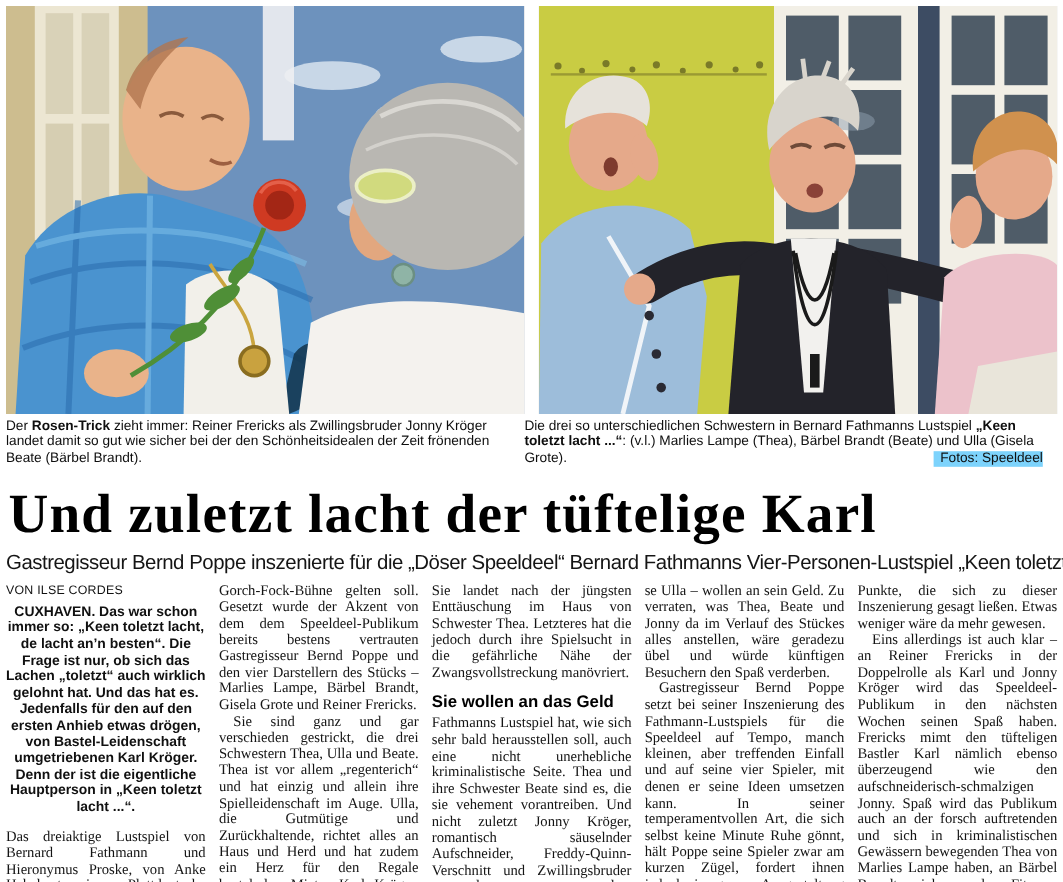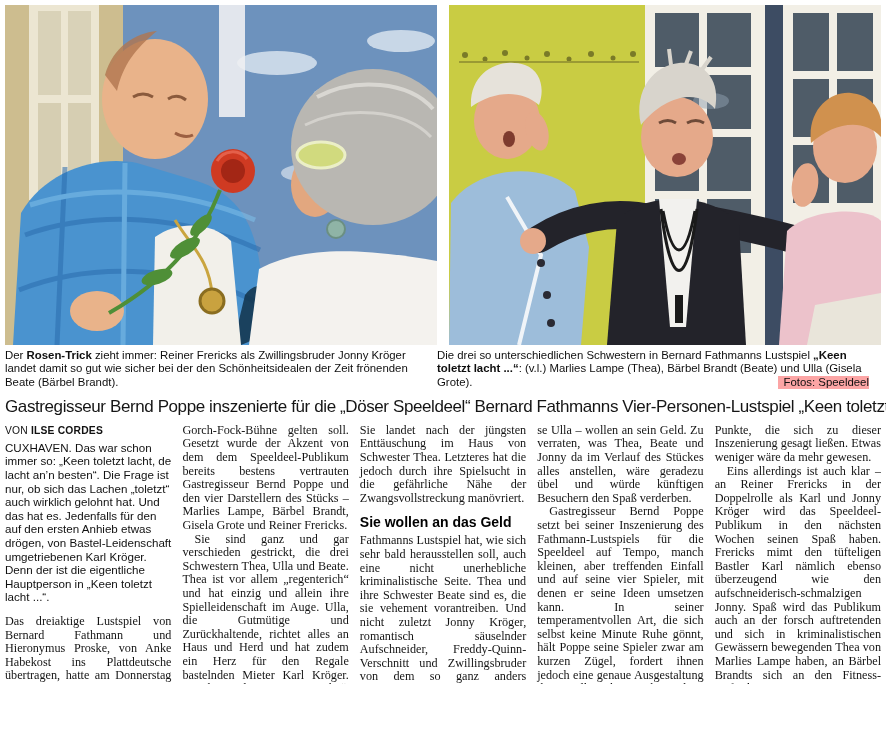--- a/index.html
+++ b/index.html
@@ -4,28 +4,28 @@
 <style>
   html,body{margin:0;padding:0;background:#ffffff;}
   body{width:886px;height:735px;overflow:hidden;font-family:"Liberation Sans",sans-serif;color:#111;}
   .page{padding:5px;}
   .photo-row{display:flex;gap:12px;}
   .photo{width:432px;height:340px;overflow:hidden;background:#dadada;}
   .photo svg{display:block;width:100%;height:100%;}
   .caption-row{display:flex;margin-top:4px;}
   .caption{width:432px;font-size:11.4px;line-height:13.3px;color:#0e0e0e;position:relative;}
   .cap-bold{font-weight:bold;}
-  .credit{position:absolute;right:0;bottom:0;background:#fca5a5;padding-left:6px;}
+  .credit{position:absolute;right:0;bottom:0;background:#7dd3fc;padding-left:6px;}
   h1.headline{font-family:"Liberation Serif",serif;font-weight:bold;font-size:46px;line-height:46px;letter-spacing:1px;color:#000;margin:16px 0 0 2px;white-space:nowrap;}
   .subheadline{font-size:17px;line-height:20px;letter-spacing:-0.4px;margin-top:8px;color:#151515;white-space:nowrap;}
   .article{display:flex;gap:11px;margin-top:7px;height:260px;overflow:hidden;}
   .col{flex:1 1 0;min-width:0;}
   .byline{font-size:10.3px;letter-spacing:0.2px;margin:1px 0 5px;}
-  .byline-author{font-weight:bold;}
-  .lead{font-size:11.6px;line-height:13.6px;font-weight:normal;margin:0 0 11px;color:#101010;}
+  .byline-author{font-weight:normal;}
+  .lead{font-size:11.6px;line-height:13.6px;font-weight:bold;margin:0 0 11px;color:#101010;text-align:center;}
   .serif,.serif-indent{font-family:"Liberation Serif",serif;font-size:12.2px;line-height:13.6px;text-align:justify;margin:0;color:#141414;}
   .serif-indent{text-indent:12px;}
   h3.subhead{font-size:14px;font-weight:bold;margin:9px 0 4px;color:#000;font-family:"Liberation Sans",sans-serif;}
 </style>
 </head>
 <body>
 
 <div class="page">
 
   <div class="photo-row">
@@ -164,20 +164,21 @@
         </g>
       </svg>
     </div>
   </div>
 
   <div class="caption-row">
     <div class="caption"><span>Der </span><span class="cap-bold">Rosen-Trick</span><span> zieht immer: Reiner Frericks als Zwillingsbruder Jonny Kröger landet damit so gut wie sicher bei der den Schönheitsidealen der Zeit frönenden Beate (Bärbel Brandt).</span></div>
     <div class="caption"><span>Die drei so unterschiedlichen Schwestern in Bernard Fathmanns Lustspiel </span><span class="cap-bold">„Keen toletzt lacht ...“</span><span>: (v.l.) Marlies Lampe (Thea), Bärbel Brandt (Beate) und Ulla (Gisela Grote).</span><span class="credit">Fotos: Speeldeel</span></div>
   </div>
 
+  <h1 class="headline">Und zuletzt lacht der tüftelige Karl</h1>
   <div class="subheadline">Gastregisseur Bernd Poppe inszenierte für die „Döser Speeldeel“ Bernard Fathmanns Vier-Personen-Lustspiel „Keen toletzt lacht“</div>
 
   <div class="article">
       <div class="col">
         <p class="byline"><span>VON</span> <span class="byline-author">ILSE CORDES</span></p>
         <p class="lead">CUXHAVEN. Das war schon immer so: „Keen toletzt lacht, de lacht an’n besten“. Die Frage ist nur, ob sich das Lachen „toletzt“ auch wirklich gelohnt hat. Und das hat es. Jedenfalls für den auf den ersten Anhieb etwas drögen, von Bastel-Leidenschaft umgetriebenen Karl Kröger. Denn der ist die eigentliche Hauptperson in „Keen toletzt lacht ...“.</p>
         <p class="serif">Das dreiaktige Lustspiel von Bernard Fathmann und Hieronymus Proske, von Anke Habekost ins Plattdeutsche übertragen, hatte am Donnerstag bei der „Döser Speeldeel“ Premiere. Die erste Premiere der neuen Spielzeit 2010/2011, die gleich einen unverkennbar heiteren Akzent setzte, der erklärtermaßen für die komplette Spielzeit auf der</p>
       </div>
       <div class="col">
         <p class="serif">Gorch-Fock-Bühne gelten soll. Gesetzt wurde der Akzent von dem dem Speeldeel-Publikum bereits bestens vertrauten Gastregisseur Bernd Poppe und den vier Darstellern des Stücks – Marlies Lampe, Bärbel Brandt, Gisela Grote und Reiner Frericks.</p>

